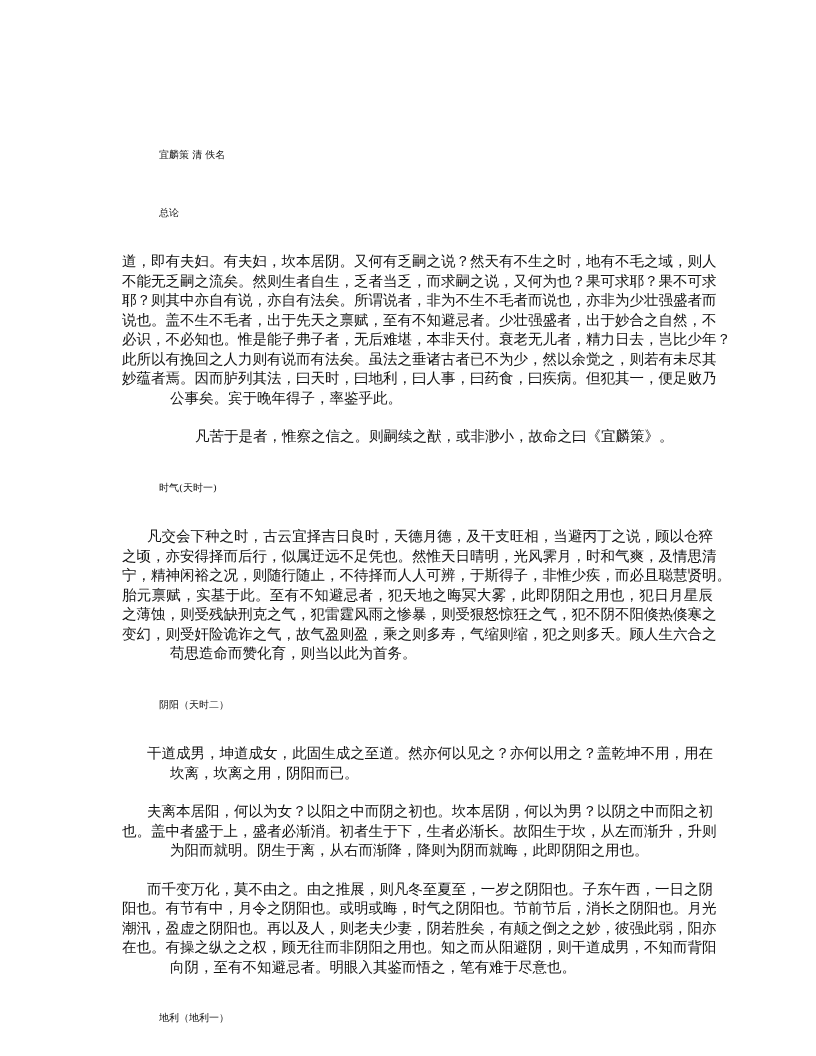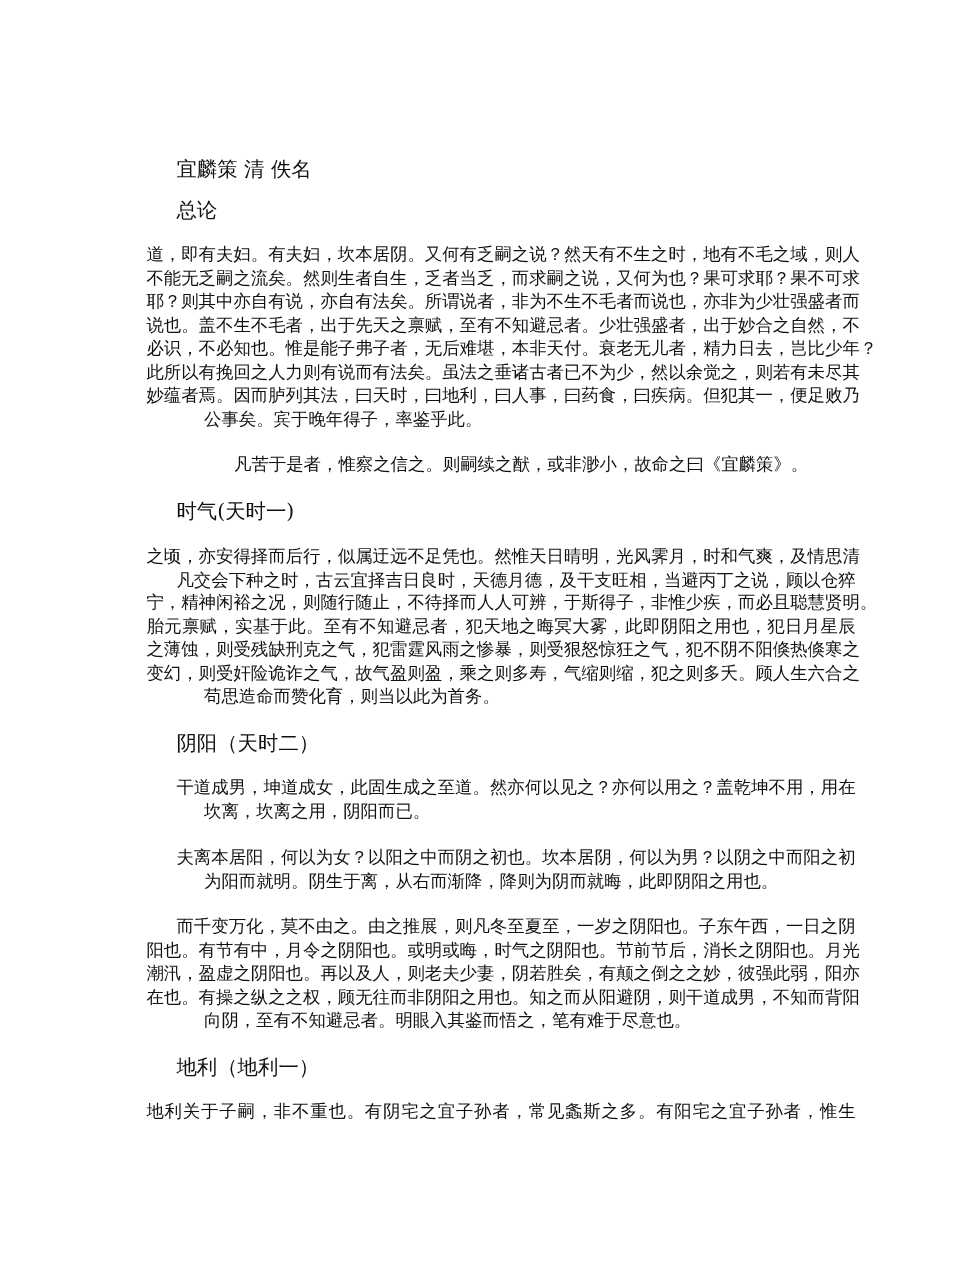--- a/index.html
+++ b/index.html
@@ -23,24 +23,24 @@
       height: 1056px;
       background: #ffffff;
     }
     .content {
       position: absolute;
       left: 122px;
       top: 133px;
       width: 591px;
     }
     .heading {
-      font-size: 17px;
+      font-size: 10px;
       line-height: 19.5px;
       padding-left: 25px;
-      margin: 0;
+      margin: 12px;
       white-space: nowrap;
     }
     .para {
       margin: 0;
       font-size: 14.5px;
       line-height: 19.5px;
     }
     .line {
       display: block;
       white-space: nowrap;
@@ -83,39 +83,40 @@
     </div>
     <div class="gap-para"></div>
     <div class="para">
       <span class="line first last">凡苦于是者，惟察之信之。则嗣续之猷，或非渺小，故命之曰《宜麟策》。</span>
     </div>
     <div class="gap-para"></div>
 
     <div class="heading">时气(天时一)</div>
     <div class="gap-head"></div>
     <div class="para">
+      <span class="line first">凡交会下种之时，古云宜择吉日良时，天德月德，及干支旺相，当避丙丁之说，顾以仓猝</span>
       <span class="line">之顷，亦安得择而后行，似属迂远不足凭也。然惟天日晴明，光风霁月，时和气爽，及情思清</span>
-      <span class="line first">凡交会下种之时，古云宜择吉日良时，天德月德，及干支旺相，当避丙丁之说，顾以仓猝</span>
       <span class="line">宁，精神闲裕之况，则随行随止，不待择而人人可辨，于斯得子，非惟少疾，而必且聪慧贤明。</span>
       <span class="line">胎元禀赋，实基于此。至有不知避忌者，犯天地之晦冥大雾，此即阴阳之用也，犯日月星辰</span>
       <span class="line">之薄蚀，则受残缺刑克之气，犯雷霆风雨之惨暴，则受狠怒惊狂之气，犯不阴不阳倏热倏寒之</span>
       <span class="line">变幻，则受奸险诡诈之气，故气盈则盈，乘之则多寿，气缩则缩，犯之则多夭。顾人生六合之</span>
       <span class="line last">苟思造命而赞化育，则当以此为首务。</span>
     </div>
     <div class="gap-para"></div>
 
     <div class="heading">阴阳（天时二）</div>
     <div class="gap-head"></div>
     <div class="para">
       <span class="line first">干道成男，坤道成女，此固生成之至道。然亦何以见之？亦何以用之？盖乾坤不用，用在</span>
       <span class="line last">坎离，坎离之用，阴阳而已。</span>
     </div>
     <div class="gap-para"></div>
     <div class="para">
       <span class="line first">夫离本居阳，何以为女？以阳之中而阴之初也。坎本居阴，何以为男？以阴之中而阳之初</span>
+      <span class="line">也。盖中者盛于上，盛者必渐消。初者生于下，生者必渐长。故阳生于坎，从左而渐升，升则</span>
       <span class="line last">为阳而就明。阴生于离，从右而渐降，降则为阴而就晦，此即阴阳之用也。</span>
     </div>
     <div class="gap-para"></div>
     <div class="para">
       <span class="line first">而千变万化，莫不由之。由之推展，则凡冬至夏至，一岁之阴阳也。子东午西，一日之阴</span>
       <span class="line">阳也。有节有中，月令之阴阳也。或明或晦，时气之阴阳也。节前节后，消长之阴阳也。月光</span>
       <span class="line">潮汛，盈虚之阴阳也。再以及人，则老夫少妻，阴若胜矣，有颠之倒之之妙，彼强此弱，阳亦</span>
       <span class="line">在也。有操之纵之之权，顾无往而非阴阳之用也。知之而从阳避阴，则干道成男，不知而背阳</span>
       <span class="line last">向阴，至有不知避忌者。明眼入其鉴而悟之，笔有难于尽意也。</span>
     </div>

